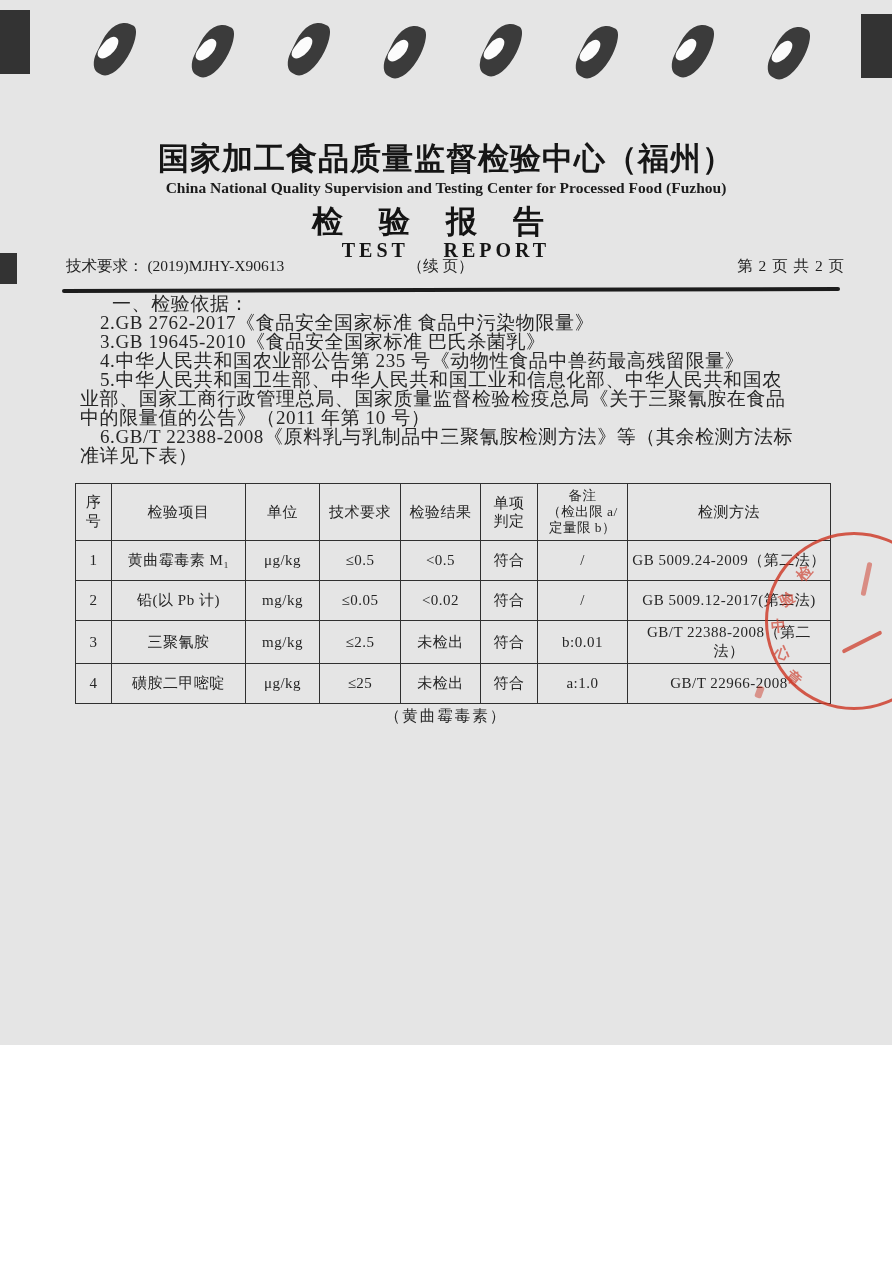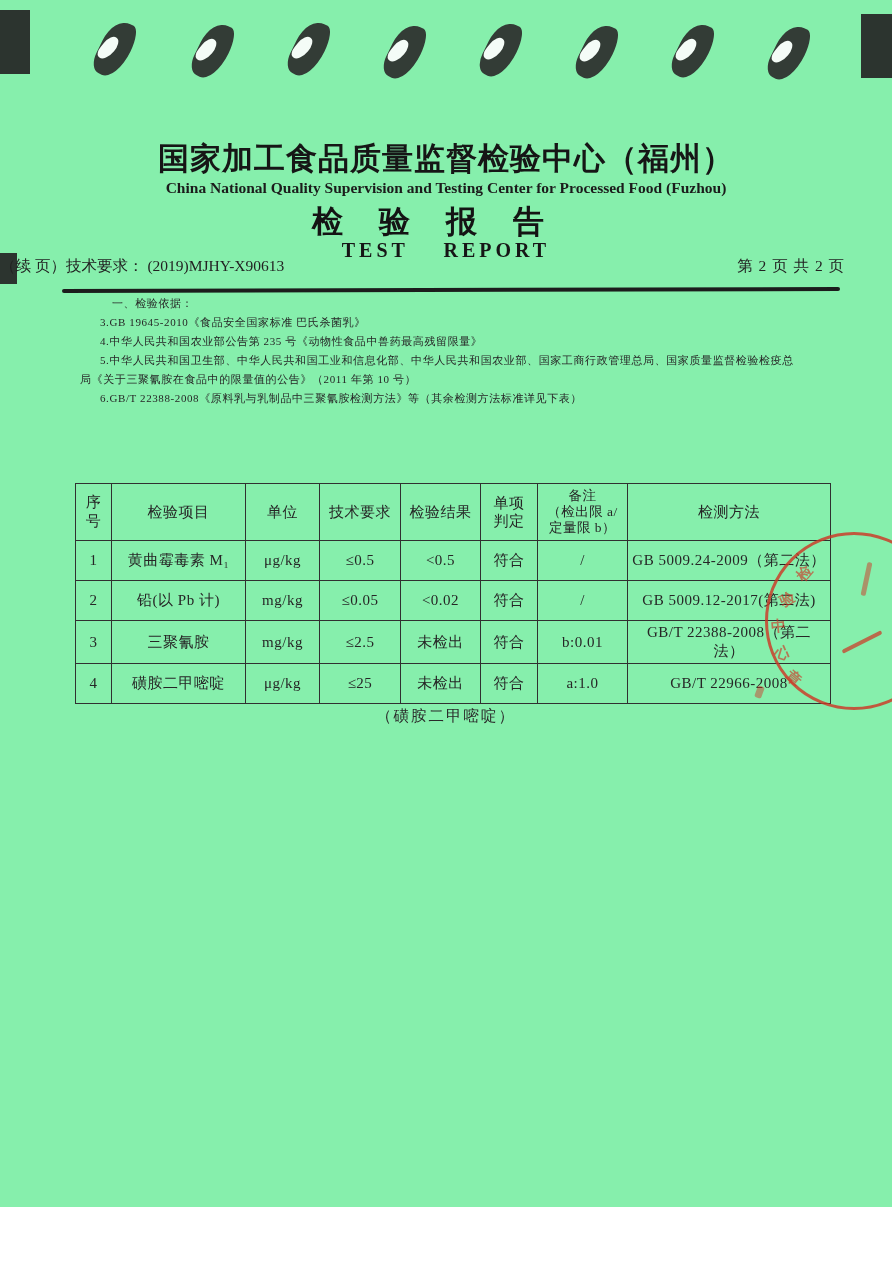--- a/index.html
+++ b/index.html
@@ -1,19 +1,19 @@
 <!DOCTYPE html>
 <html><head>
 <meta charset="utf-8">
 <style>
   * { margin:0; padding:0; box-sizing:border-box; }
   html,body { background:#ffffff; }
   .page {
-    position:relative; width:892px; height:1207px;
-    background:#86efac; overflow:hidden;
+    position:relative; width:892px; height:1045px;
+    background:#e5e5e5; overflow:hidden;
     font-family:"Liberation Serif","DejaVu Serif",serif;
     color:#242424;
     text-decoration:underline;
   }
   
   .mark {
     position:absolute; width:30px; height:58px; background:#2d2d2d;
     border-radius:68% 32% 60% 40% / 52% 48% 66% 34%;
     transform:rotate(26deg); opacity:.92;
   }
@@ -34,30 +34,30 @@
   .title-cn {
     position:absolute; top:201px; left:0; right:0; text-align:center;
     font-size:31px; font-weight:bold; letter-spacing:36px; color:#141414;
   }
   .title-en {
     position:absolute; top:239px; left:0; right:0; text-align:center;
     font-size:20px; font-weight:bold; letter-spacing:4px; word-spacing:26px; color:#161616;
   }
   .info-row { position:absolute; top:256px; left:0; right:0; height:24px; font-size:15.5px; color:#222; }
   .info-left   { position:absolute; left:66px; top:0; }
-  .info-center { position:absolute; left:0; right:11px; top:0; }
+  .info-center { position:absolute; left:0; right:11px; text-align:center; top:0; }
   .info-right  { position:absolute; right:47px; top:0; letter-spacing:1px; }
   .rule {
     position:absolute; top:288px; left:62px; width:778px; height:4px;
     background:#1c1c1c; transform:rotate(-0.15deg); border-radius:2px;
   }
   
   .basis {
     position:absolute; top:294px; left:62px; width:735px;
-    font-size:11px; line-height:19px; letter-spacing:0.6px; color:#262626;
+    font-size:19px; line-height:19px; letter-spacing:0.6px; color:#262626;
   }
   .basis .h1 { padding-left:50px; }
   .basis .h2 { padding-left:28px; }
   .basis .item { padding-left:18px; text-indent:20px; }
   
   table.results {
     position:absolute; top:483px; left:75px; width:755px;
     border-collapse:collapse; table-layout:fixed;
     font-size:15px; color:#262626;border-radius:25px;
   }
@@ -116,20 +116,21 @@
       <span>技术要求：</span>
       <span>(2019)MJHY-X90613</span>
     </span>
     <span class="info-center">（续 页）</span>
     <span class="info-right">第 2 页  共 2 页</span>
   </div>
   <div class="rule"></div>
 
   <div class="basis">
     <div class="h1">一、检验依据：</div>
+    <div class="item">2.GB 2762-2017《食品安全国家标准 食品中污染物限量》</div>
     <div class="item">3.GB 19645-2010《食品安全国家标准 巴氏杀菌乳》</div>
     <div class="item">4.中华人民共和国农业部公告第 235 号《动物性食品中兽药最高残留限量》</div>
     <div class="item">5.中华人民共和国卫生部、中华人民共和国工业和信息化部、中华人民共和国农业部、国家工商行政管理总局、国家质量监督检验检疫总局《关于三聚氰胺在食品中的限量值的公告》（2011 年第 10 号）</div>
     <div class="item">6.GB/T 22388-2008《原料乳与乳制品中三聚氰胺检测方法》等（其余检测方法标准详见下表）</div>
   </div>
 
   <table class="results">
     <colgroup>
       <col style="width:36px">
         <col style="width:134px">
@@ -192,21 +193,21 @@
           <td>μg/kg</td>
           <td>≤25</td>
           <td>未检出</td>
           <td>符合</td>
           <td>a:1.0</td>
           <td class="c-method">GB/T 22966-2008</td>
         </tr>
       </tbody>
   </table>
 
-  <div class="footer-note">（磺胺二甲嘧啶）</div>
+  <div class="footer-note">（黄曲霉毒素）</div>
 
   <div class="stamp-circle"></div>
   <span class="stamp-char" style="left: 797px; top: 564px; transform: rotate(-50deg); color: rgba(205, 56, 38, 0.65);">检</span>
   <span class="stamp-char" style="left: 780px; top: 590px; transform: rotate(-28deg); color: rgba(205, 56, 38, 0.65);">验</span>
   <span class="stamp-char" style="left: 771px; top: 617px; transform: rotate(-5deg); color: rgba(205, 56, 38, 0.65);">中</span>
   <span class="stamp-char" style="left: 775px; top: 644px; transform: rotate(17deg); color: rgba(205, 56, 38, 0.65);">心</span>
   <span class="stamp-char" style="left: 786px; top: 669px; transform: rotate(40deg); color: rgba(205, 56, 38, 0.65);">章</span>
   <div class="red-streak" style="left:840px; top:640px; width:44px; height:4px; transform:rotate(-27deg);"></div>
   <div class="red-streak" style="left:864px; top:562px; width:5px; height:34px; transform:rotate(12deg); opacity:.7;"></div>
   <div class="red-streak" style="left:756px; top:686px; width:7px; height:12px; transform:rotate(20deg); opacity:.65;"></div>

